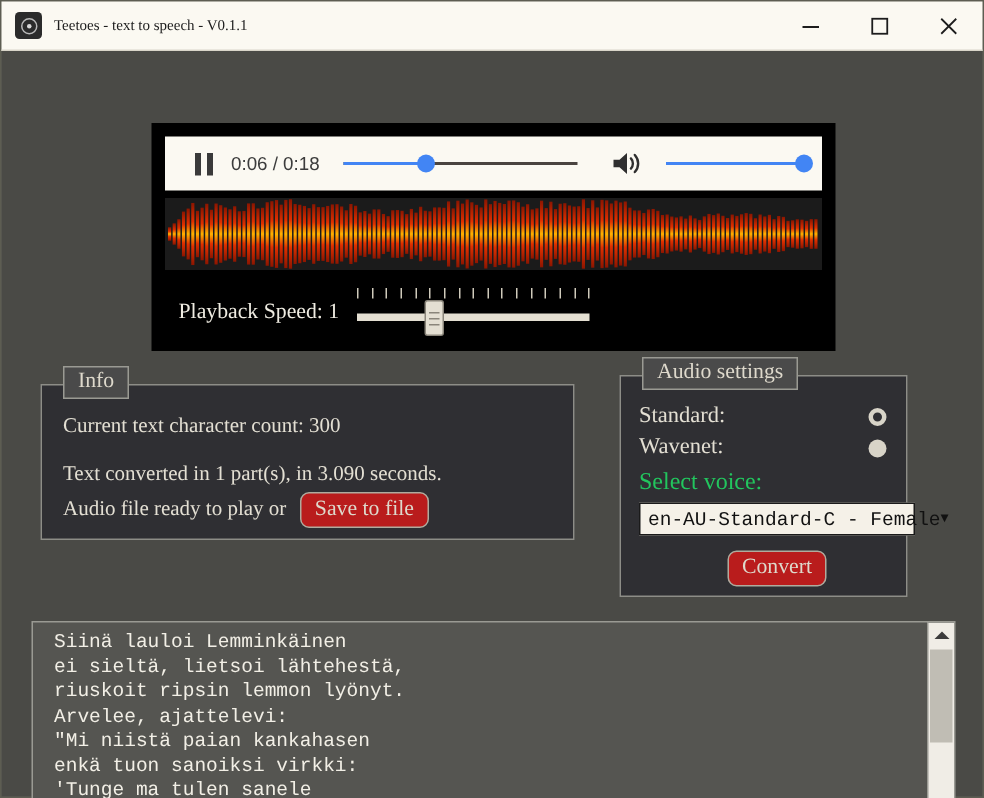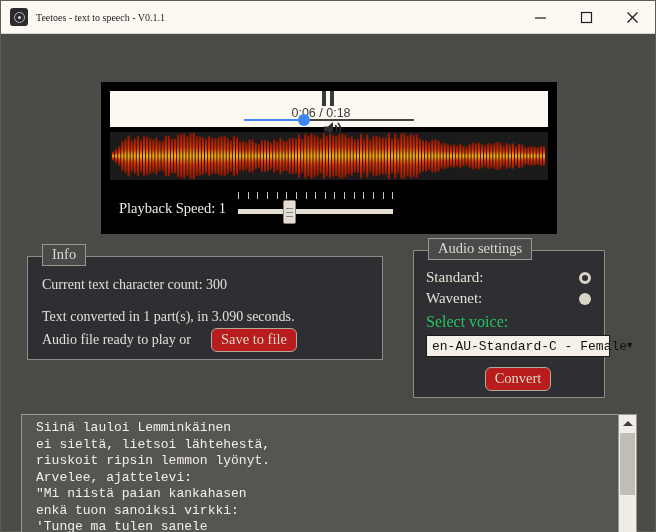--- a/index.html
+++ b/index.html
@@ -99,21 +99,20 @@
   .controlbar {
     position: absolute;
     left: 9px; top: 9px;
     width: 438px;
     height: 36px;
     background: #fbf9f2;
     display: flex;
     align-items: center;
     box-sizing: border-box;
     padding: 0 10px;
-    flex-direction: column;
   }
   .pause-icon {
     display: flex;
     gap: 4px;
     margin-left: 10px;
     margin-right: 12px;
     cursor: pointer;
   }
   .pause-icon span {
     display: block;
@@ -301,21 +300,21 @@
     margin: 0;
     white-space: nowrap;
   }
   .info-body {
     padding: 20px 0 0 14px;
   }
   .info-gap { height: 16px; }
   .inline-row {
     display: flex;
     align-items: center;
-    gap: 20px;
+    gap: 9px;
     margin-top: 3px;
   }
   .btn {
     background: #b91c1c;
     color: #ded9cc;
     border: 1px solid #b0ab9e;
     border-radius: 6px;
     font-family: "Liberation Serif", serif;
     font-size: 14.5px;
     padding: 2px 9px 3px 9px;

